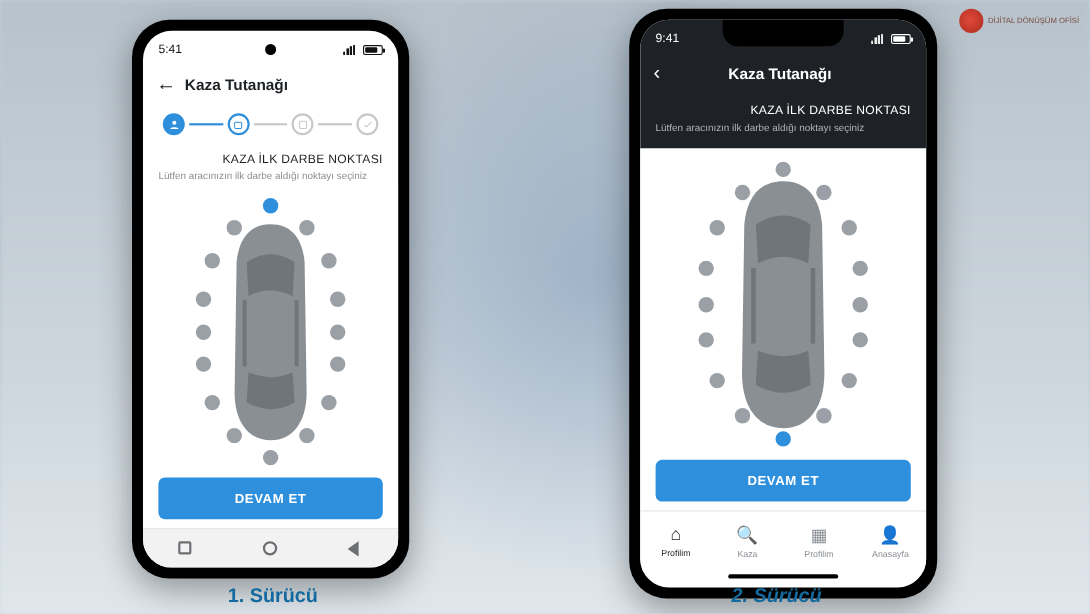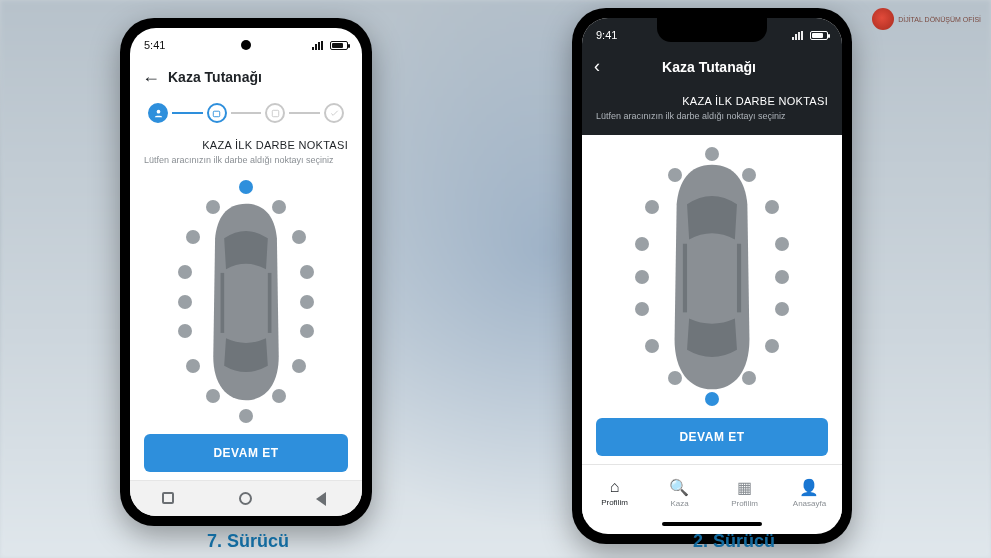--- a/index.html
+++ b/index.html
@@ -147,21 +147,21 @@
   .tab.active { color:#1e2226; }
   .tab .ic { font-size:16px; display:block; margin-bottom:2px;}
   .home-ind { height:14px; display:flex; align-items:flex-start; justify-content:center;}
   .home-ind div{ width:100px; height:4px; background:#000; border-radius:4px; margin-top:2px;}
 
   .caption {
     position:absolute; bottom:6px; width:280px; text-align:center;
     color:#136a9e; font-weight:700; font-size:18px;
   }
   .caption.c1 { left:108px; }
-  .caption.c2 { left:594px; }
+  .caption.c2 { left:566px;font-style:italic; }
 </style>
 </head>
 <body>
 
 <div class="bg-blur"></div>
 
 <div class="logo-badge">
   <div class="logo-dot"></div>
   <div class="logo-text">DİJİTAL DÖNÜŞÜM OFİSİ</div>
 </div>
@@ -313,14 +313,14 @@
           <div class="tab"><span class="ic">👤</span><span>Anasayfa</span></div>
         </div>
       <div class="home-ind">
           <div></div>
         </div>
     </div>
   </div>
 
 </div>
 
-<div class="caption c1">7. Sürücü</div>
+<div class="caption c1">1. Sürücü</div>
 <div class="caption c2">2. Sürücü</div>
 
 </body></html>

